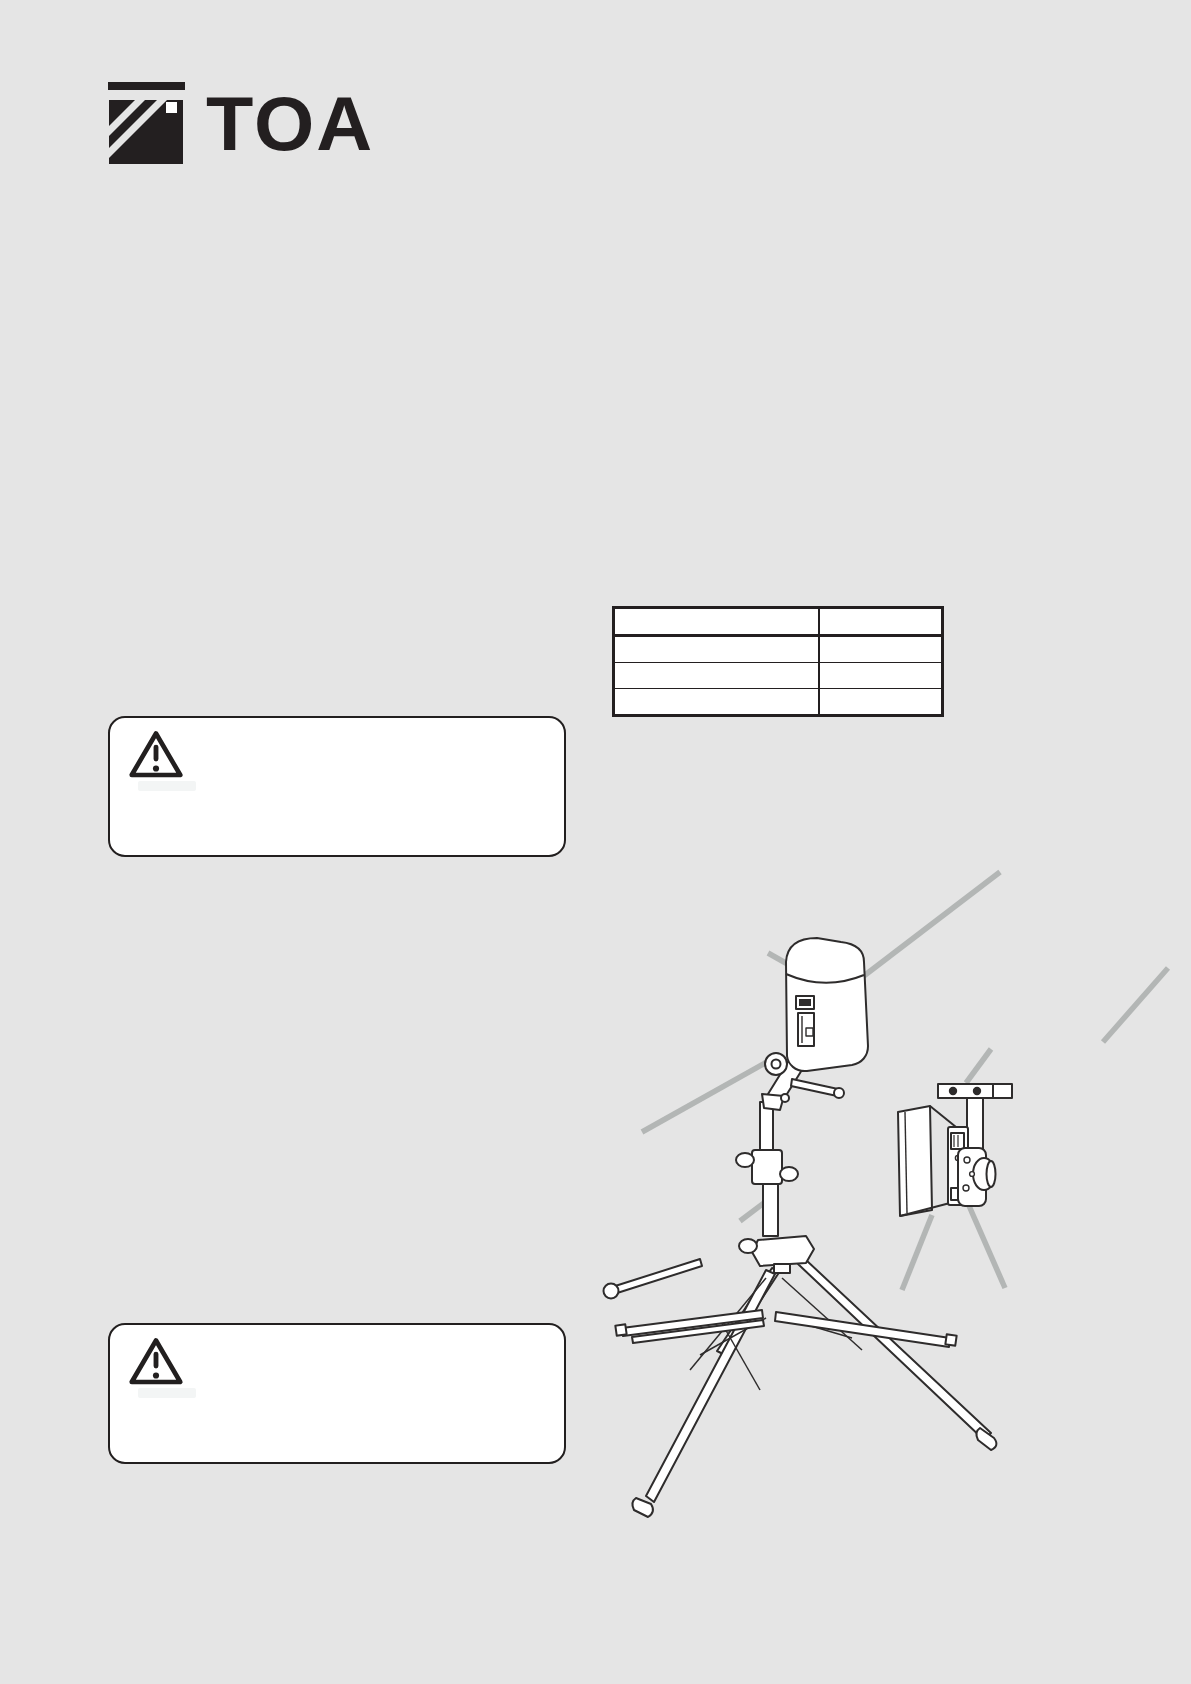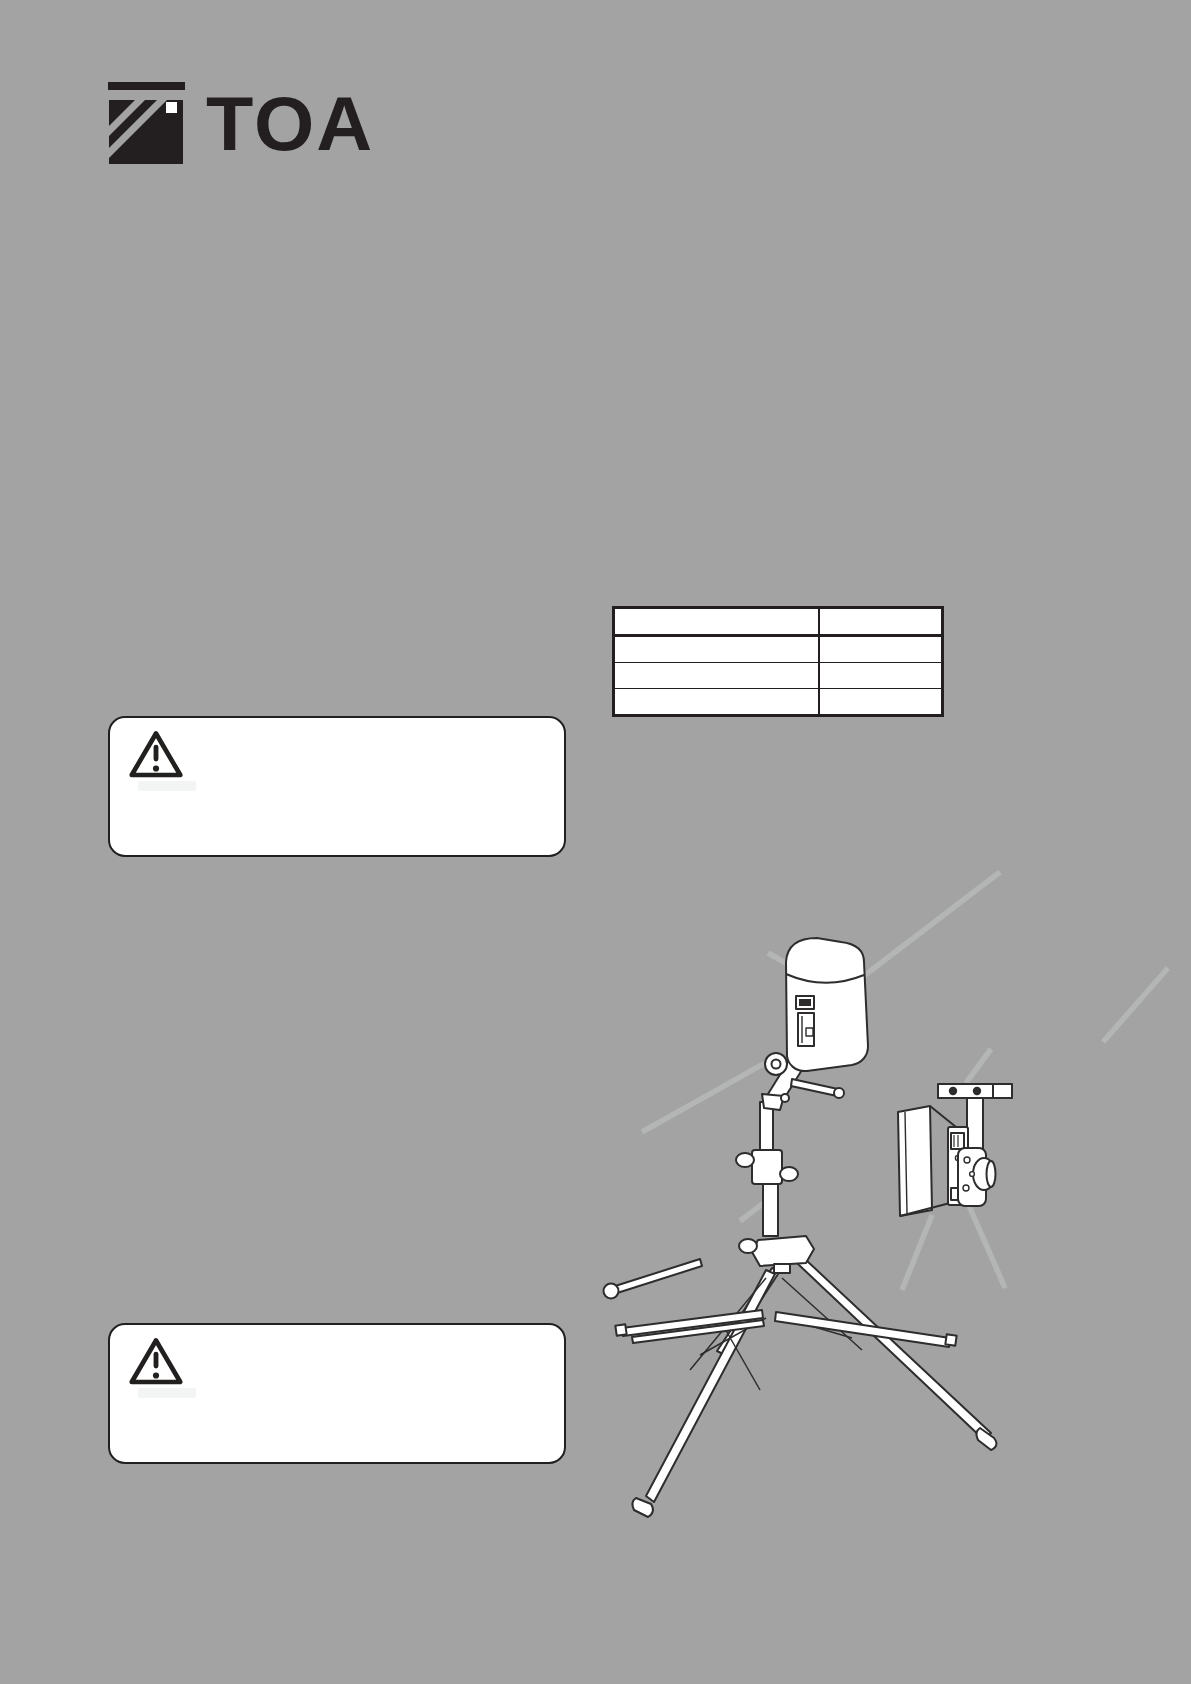--- a/index.html
+++ b/index.html
@@ -1,17 +1,17 @@
 <!DOCTYPE html>
 <html><head>
 <meta charset="utf-8">
 <style>
   html,body{margin:0;padding:0;background:#ffffff;}
   .page{
-    position:relative;width:1191px;height:1684px;background:#a3a3a3;overflow:hidden;
+    position:relative;width:1191px;height:1684px;background:#e5e5e5;overflow:hidden;
     font-family:"Liberation Sans",sans-serif;color:#231f20;
   }
   
   .logo{position:absolute;left:106px;top:82px;width:280px;height:86px;}
   .logo .emblem{position:absolute;left:0;top:0;}
   .logo .wordmark{
     position:absolute;left:100px;top:2px;
     font-size:76px;font-weight:bold;letter-spacing:2px;line-height:80px;
     color:#231f20;transform:scaleX(1.02);transform-origin:left top;
   }

